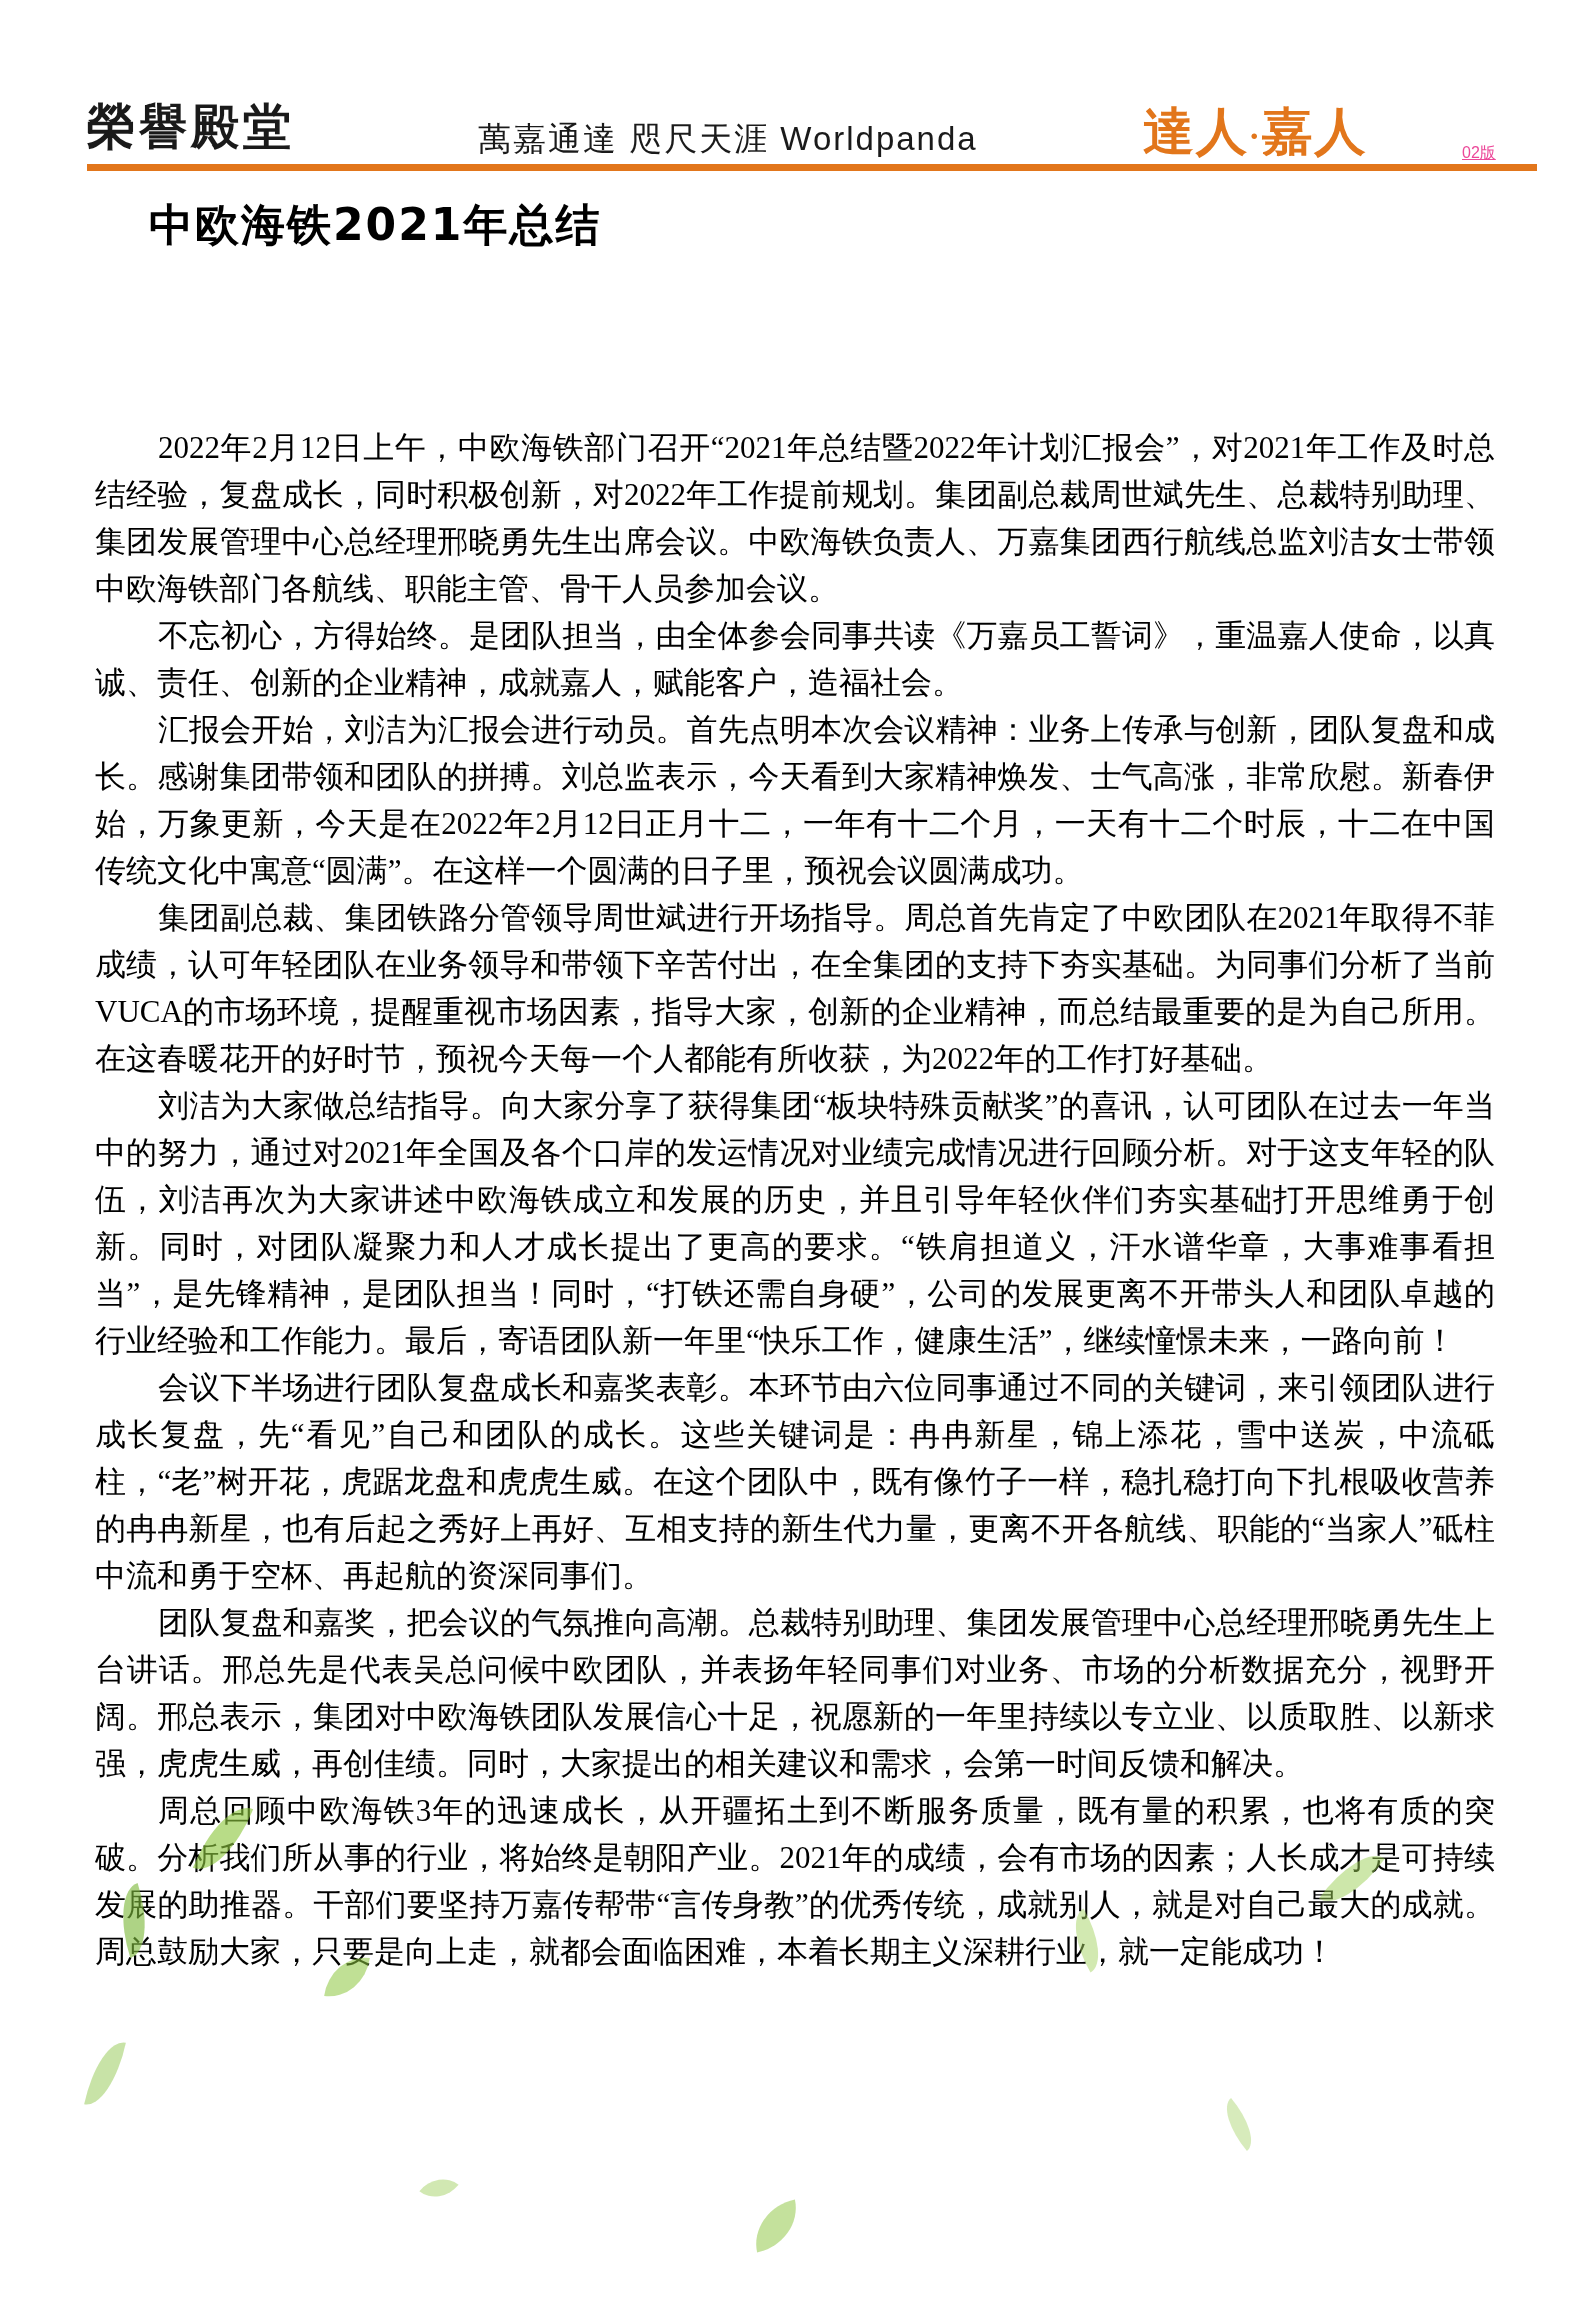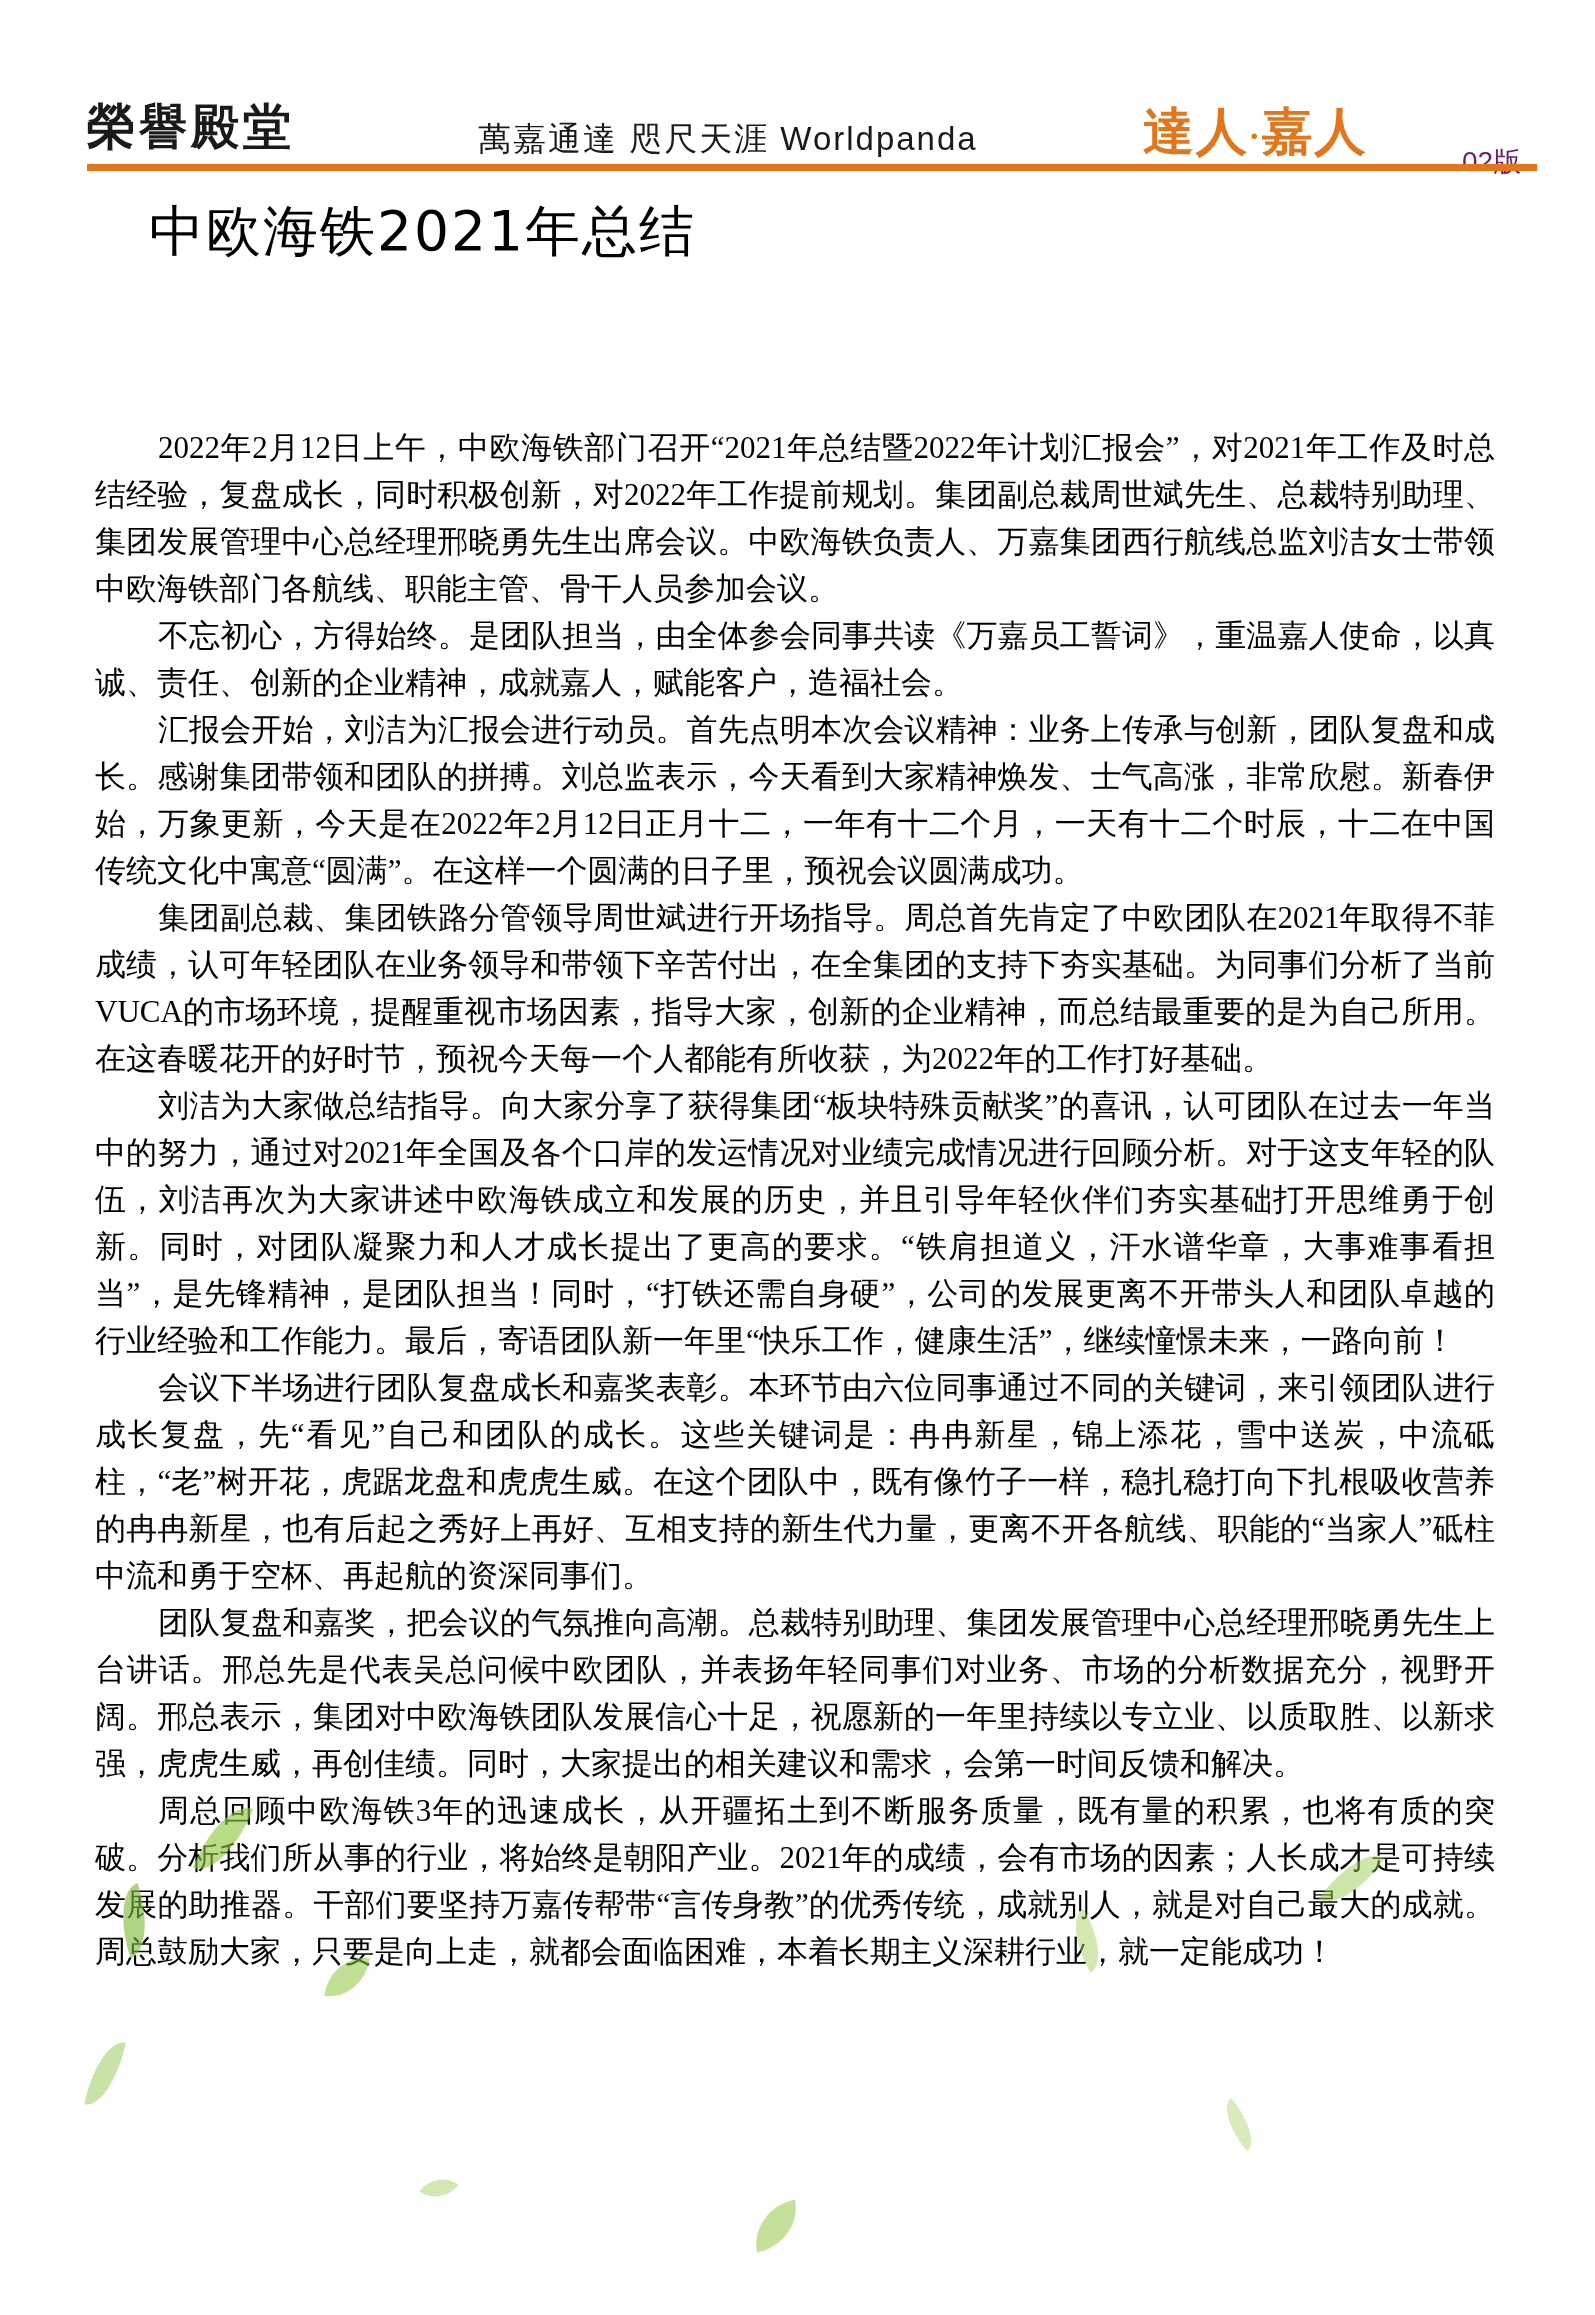--- a/index.html
+++ b/index.html
@@ -69,44 +69,45 @@
   .masthead-brand .dot {
     font-size: 30px;
     vertical-align: middle;
     color: #e2761b;
   }
   .masthead-page {
     position: absolute;
     left: 1462px;
     top: 99px;
     font-family: "Liberation Sans", sans-serif;
-    font-size: 28px;
-    color: #701a75;
+    font-size: 16px;
+    color: #ec4899;
     white-space: nowrap;
+    text-decoration: underline;
   }
   .rule {
     position: absolute;
     left: 87px;
     top: 164px;
     width: 1450px;
     height: 7px;
     background: #e2761b;
   }
 
   
   .headline {
     position: absolute;
     left: 149px;
     top: 198px;
     width: 1317px;
   }
   .headline-line {
     font-family: "DejaVu Sans", sans-serif;
-    font-weight: normal;
-    font-size: 55px;
+    font-weight: bold;
+    font-size: 44px;
     line-height: 1.22;
     letter-spacing: 2px;
     color: #000;
     white-space: nowrap;
   }
   .headline-line.second {
     text-indent: 30px;
   }
 
   

